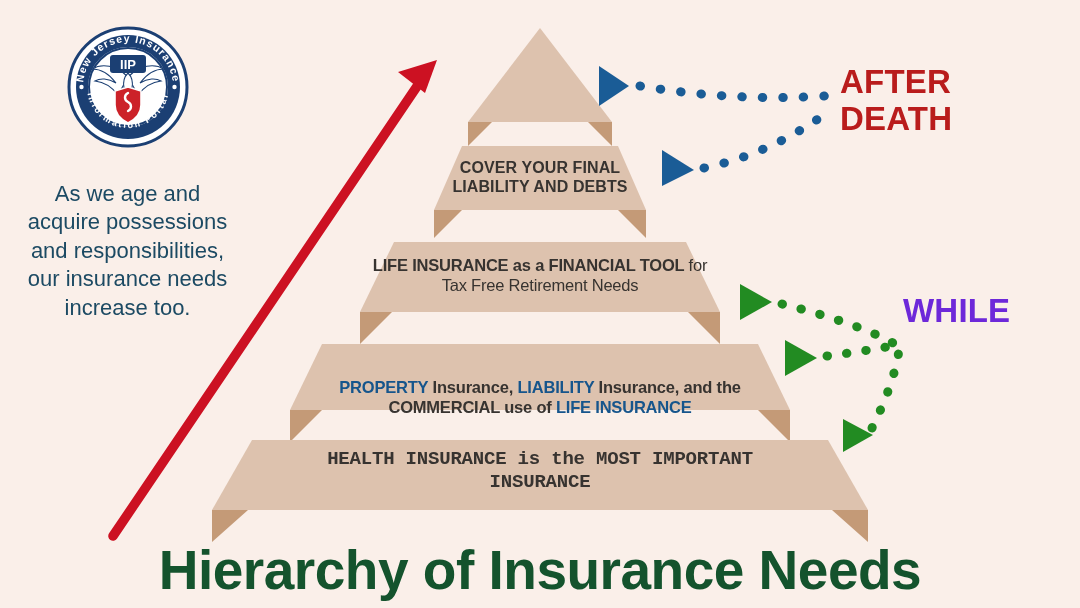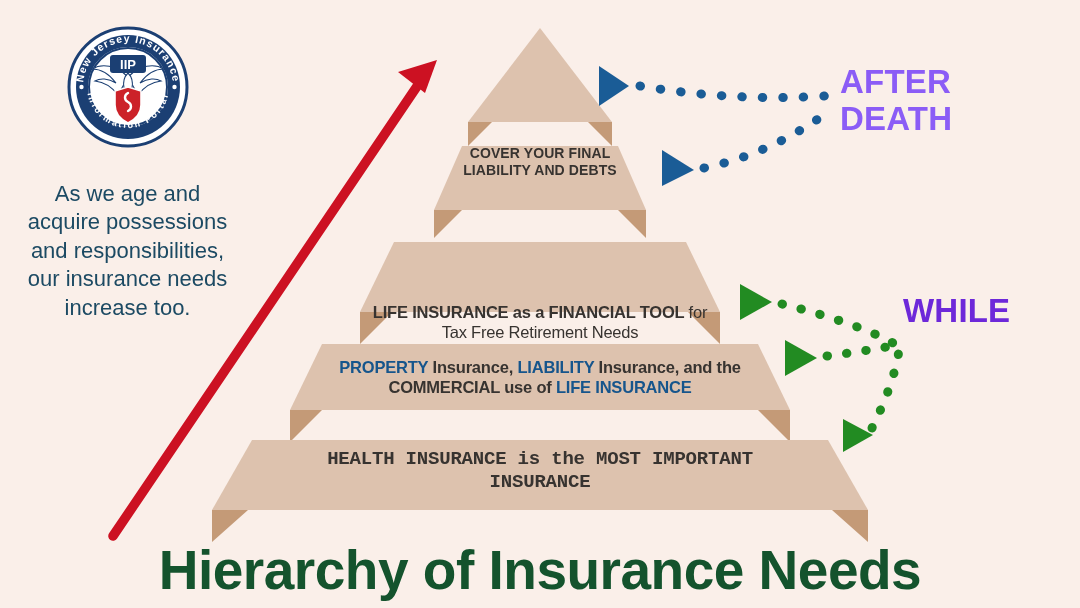--- a/index.html
+++ b/index.html
@@ -50,39 +50,39 @@
 
   .band-label {
     position: absolute;
     text-align: center;
     color: #373330;
     font-weight: bold;
     line-height: 1.2;
     letter-spacing: -0.2px;
   }
   .lbl0 { left: 470px; top: 60px;  width: 140px; font-size: 13.5px; line-height: 1.33; letter-spacing: 0.2px; }
-  .lbl1 { left: 430px; top: 145px; width: 220px; font-size: 14px;  letter-spacing: 0.1px; }
-  .lbl2 { left: 360px; top: 256px; width: 360px; font-size: 16.5px; margin-top: 47px; }
-  .lbl3 { left: 300px; top: 358px; width: 480px; font-size: 16.5px; }
+  .lbl1 { left: 430px; top: 158px; width: 220px; font-size: 16px;  letter-spacing: 0.1px; }
+  .lbl2 { left: 360px; top: 256px; width: 360px; font-size: 16.5px; }
+  .lbl3 { left: 300px; top: 378px; width: 480px; font-size: 16.5px; }
   .lbl4 { left: 240px; top: 448px; width: 600px; font-size: 19px; font-family: Liberation Mono, monospace; }
 
   .reg { font-weight: normal; }
   .blue-word { color: #16558c; }
 
   
   .callout {
     position: absolute;
     font-weight: bold;
     line-height: 1.12;
     letter-spacing: 0.2px;
   }
   #callout-death {
     left: 840px;
     top: 64px;
-    color: #8b5cf6;
+    color: #b91c1c;
     font-size: 33px;
   }
   #callout-alive {
     left: 903px;
     top: 293px;
     color: #6d28d9;
     font-size: 33px;
   }
 
   

